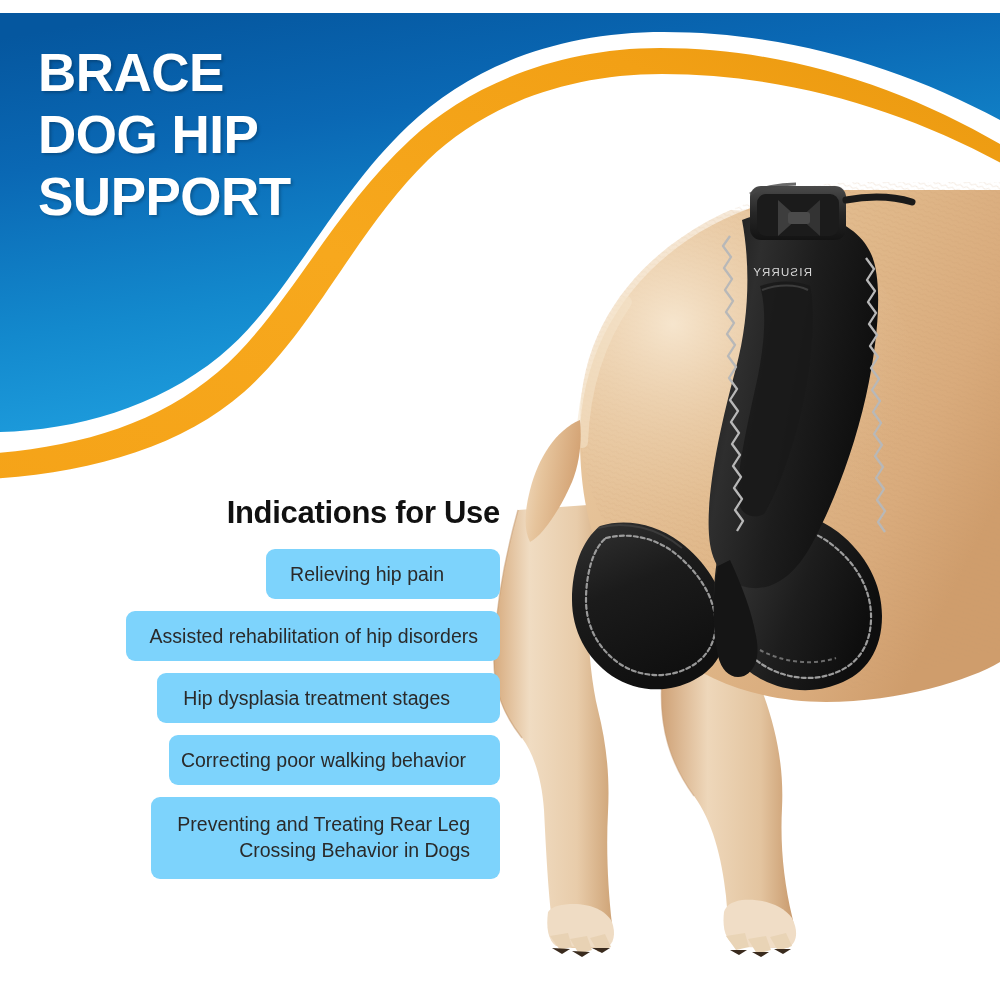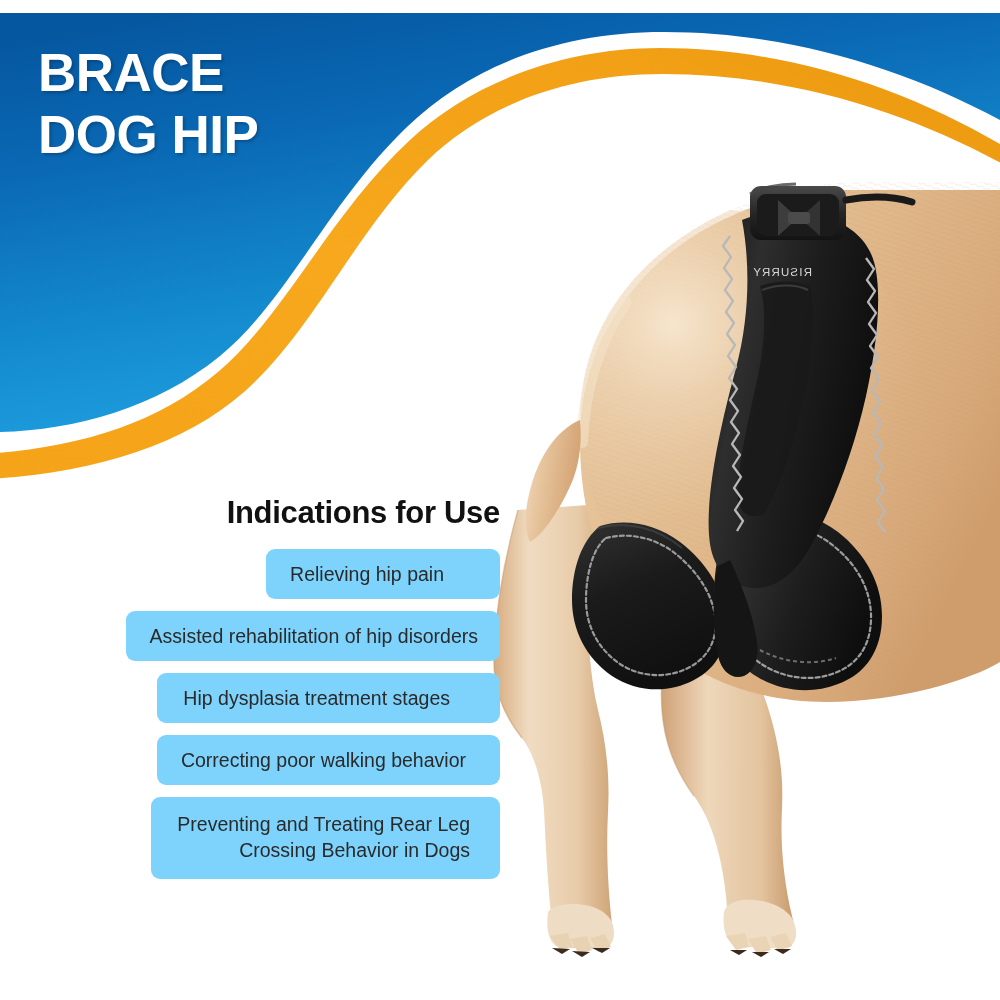--- a/index.html
+++ b/index.html
@@ -89,21 +89,21 @@
     font-size: 19.5px;
     line-height: 26px;
     padding: 12px 22px 12px 22px;
     font-family: "Liberation Sans", sans-serif;
     white-space: pre-line;
   }
   .chip.c0 { padding-left: 24px; padding-right: 56px; }
   .chip.c1 { padding-left: 22px; padding-right: 22px; }
   .chip.c2 { padding-left: 24px; }
   .chip.c3 { padding-left: 26px; padding-right: 50px; }
-  .chip.c4 { padding-left: 24px; padding-right: 34px; }
+  .chip.c4 { padding-left: 12px; padding-right: 34px; }
   .chip.c5 { padding-left: 26px; padding-right: 30px; padding-top: 14px; padding-bottom: 16px; margin-left: 7px; }
 </style>
 </head>
 <body>
 
 <div id="canvas">
 
   <div id="product-photo">
     <svg width="570" height="910" viewBox="0 0 570 910" xmlns="http://www.w3.org/2000/svg">
       <defs>
@@ -303,20 +303,21 @@
                C900,66 784,32 664,32
                C556,32 468,68 408,126
                C330,200 288,300 220,356
                C156,408 76,430 0,432 Z" fill="url(#blueGrad)"></path>
     </svg>
   </div>
 
   <div id="headline">
     <span class="hl-line">BRACE</span>
     <span class="hl-line">DOG HIP</span>
+    <span class="hl-line">SUPPORT</span>
   </div>
 
   <div id="indications">
     <h2 id="section-title">Indications for Use</h2>
 
     <div class="chip-row">
       <span class="chip c0">Relieving hip pain</span>
     </div>
     <div class="chip-row">
       <span class="chip c2">Assisted rehabilitation of hip disorders</span>

